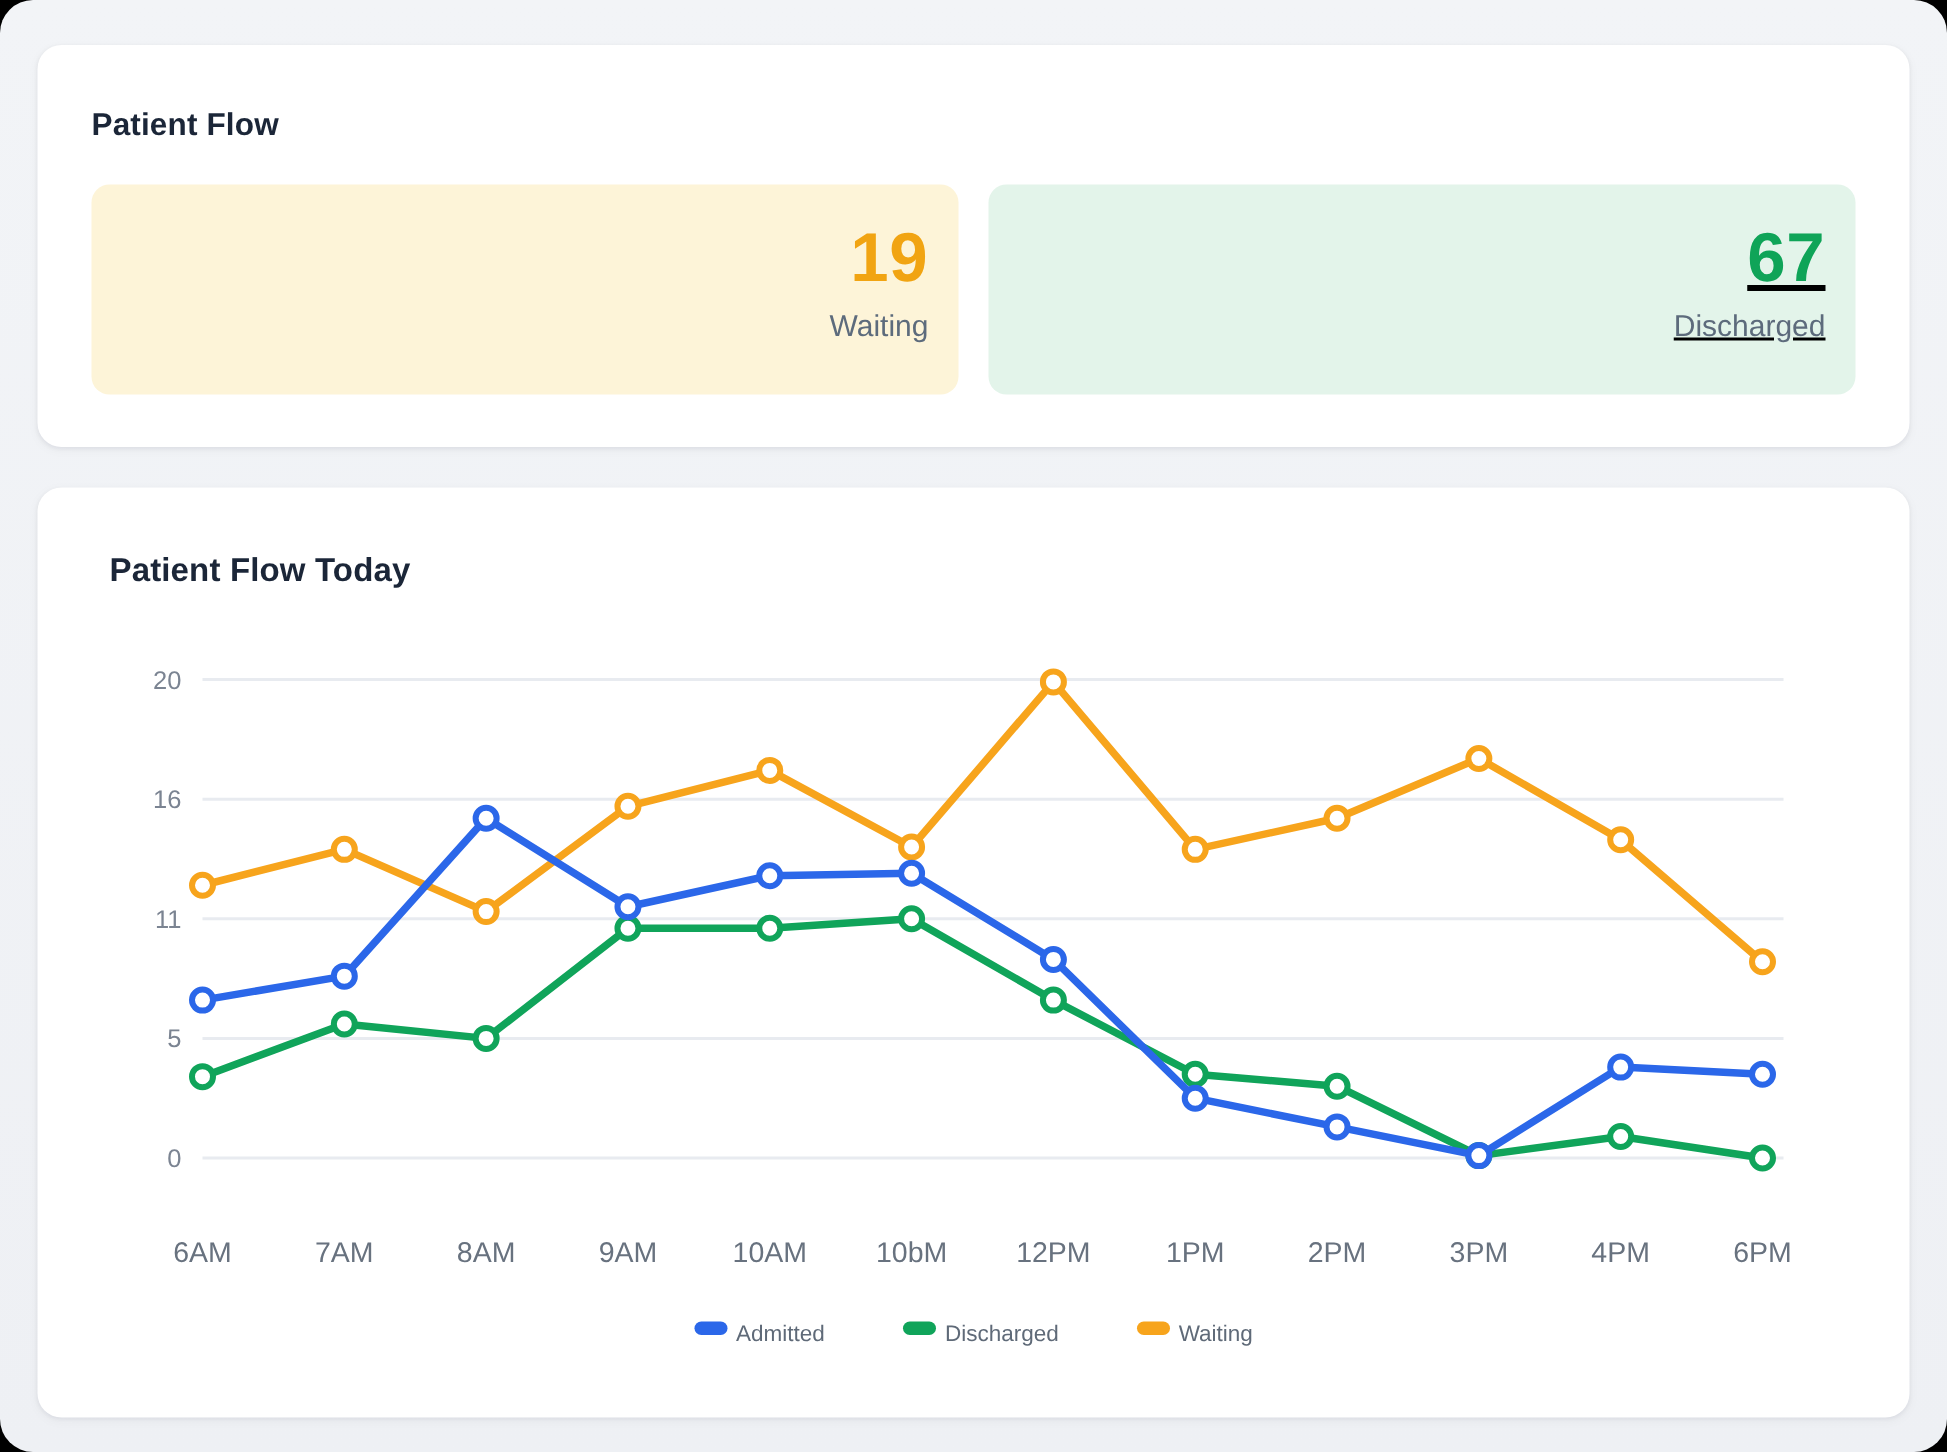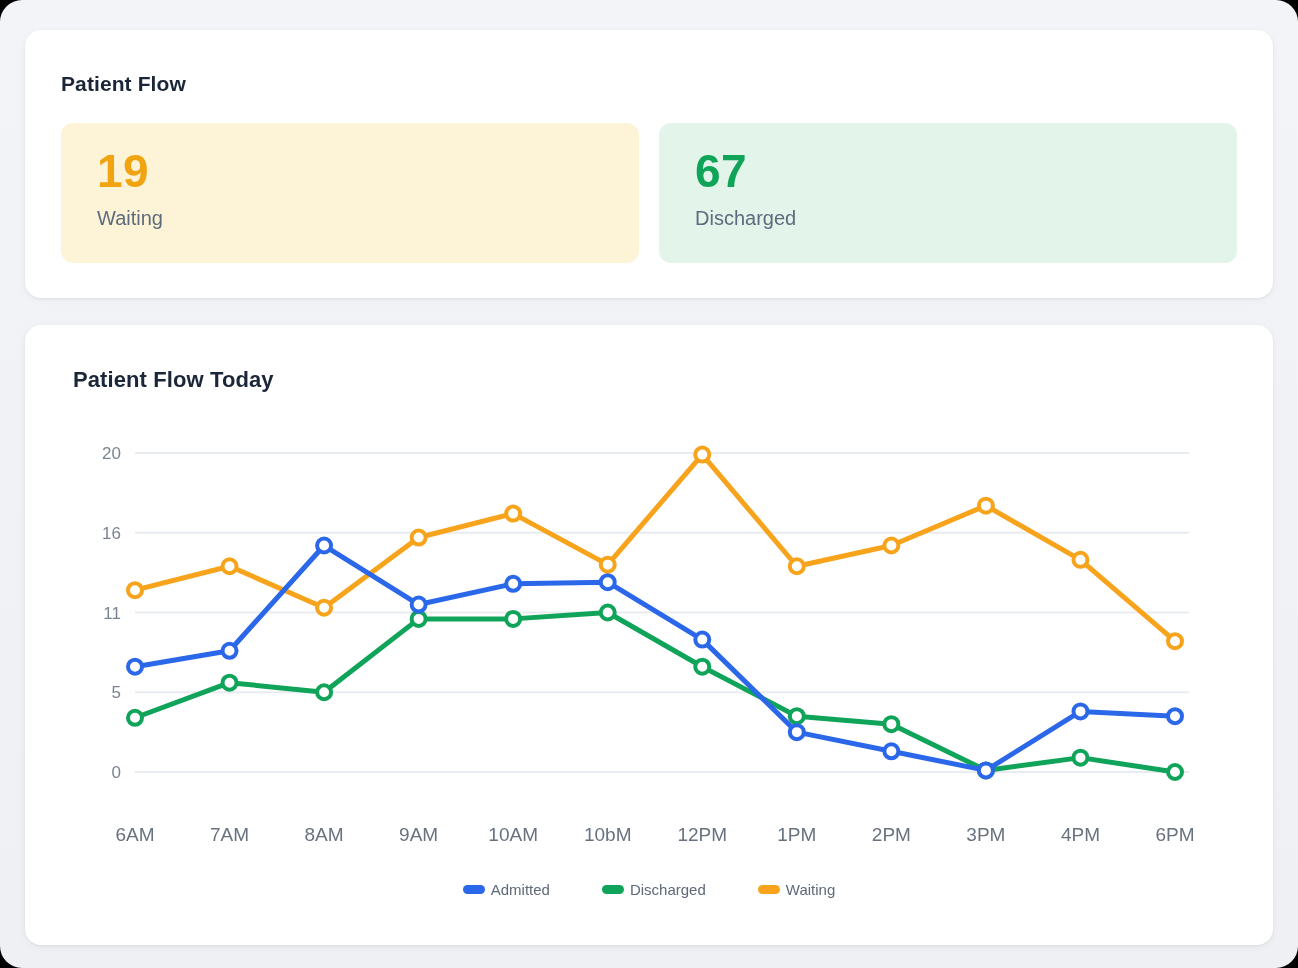--- a/index.html
+++ b/index.html
@@ -38,21 +38,22 @@
   }
   .stats-row {
     display: flex;
     gap: 20px;
     margin-top: 27px;
   }
   .stat-tile {
     flex: 1;
     height: 140px;
     border-radius: 12px;
-    padding: 25px 36px;
+    padding: 25px 20px;
+    text-align: right;
   }
   .stat-value {
     font-size: 46px;
     font-weight: 700;
     line-height: 1.0;
     letter-spacing: 0.5px;
   }
   .stat-label {
     margin-top: 13px;
     font-size: 20px;
@@ -79,21 +80,20 @@
     position: absolute;
     left: 0;
     top: 556px;
     width: 100%;
     display: flex;
     justify-content: center;
     gap: 52px;
   }
   .legend-item {
     display: flex;
-    align-items: center;
     gap: 6px;
     cursor: pointer;
   }
   .legend-swatch {
     width: 22px;
     height: 9px;
     border-radius: 5px;
   }
   .legend-label {
     font-size: 15px;
@@ -128,21 +128,21 @@
 
 <div class="screen">
 
   <div class="card card-summary">
     <div class="card-title">Patient Flow</div>
     <div class="stats-row">
       <div class="stat-tile" style="background: rgb(253, 244, 216);">
         <div class="stat-value" style="color: rgb(241, 164, 18);">19</div>
         <div class="stat-label">Waiting</div>
       </div>
-      <div class="stat-tile" style="background: rgb(227, 244, 234);">
+      <div class="stat-tile" style="background: rgb(227, 244, 234); text-decoration: underline;">
         <div class="stat-value" style="color: rgb(15, 164, 88);">67</div>
         <div class="stat-label">Discharged</div>
       </div>
     </div>
   </div>
 
   <div class="card card-chart">
     <div class="card-title">Patient Flow Today</div>
     <svg class="chart-svg" viewBox="0 0 1248 540" xmlns="http://www.w3.org/2000/svg">
         <line x1="110" y1="128" x2="1164" y2="128" class="gridline"></line>

